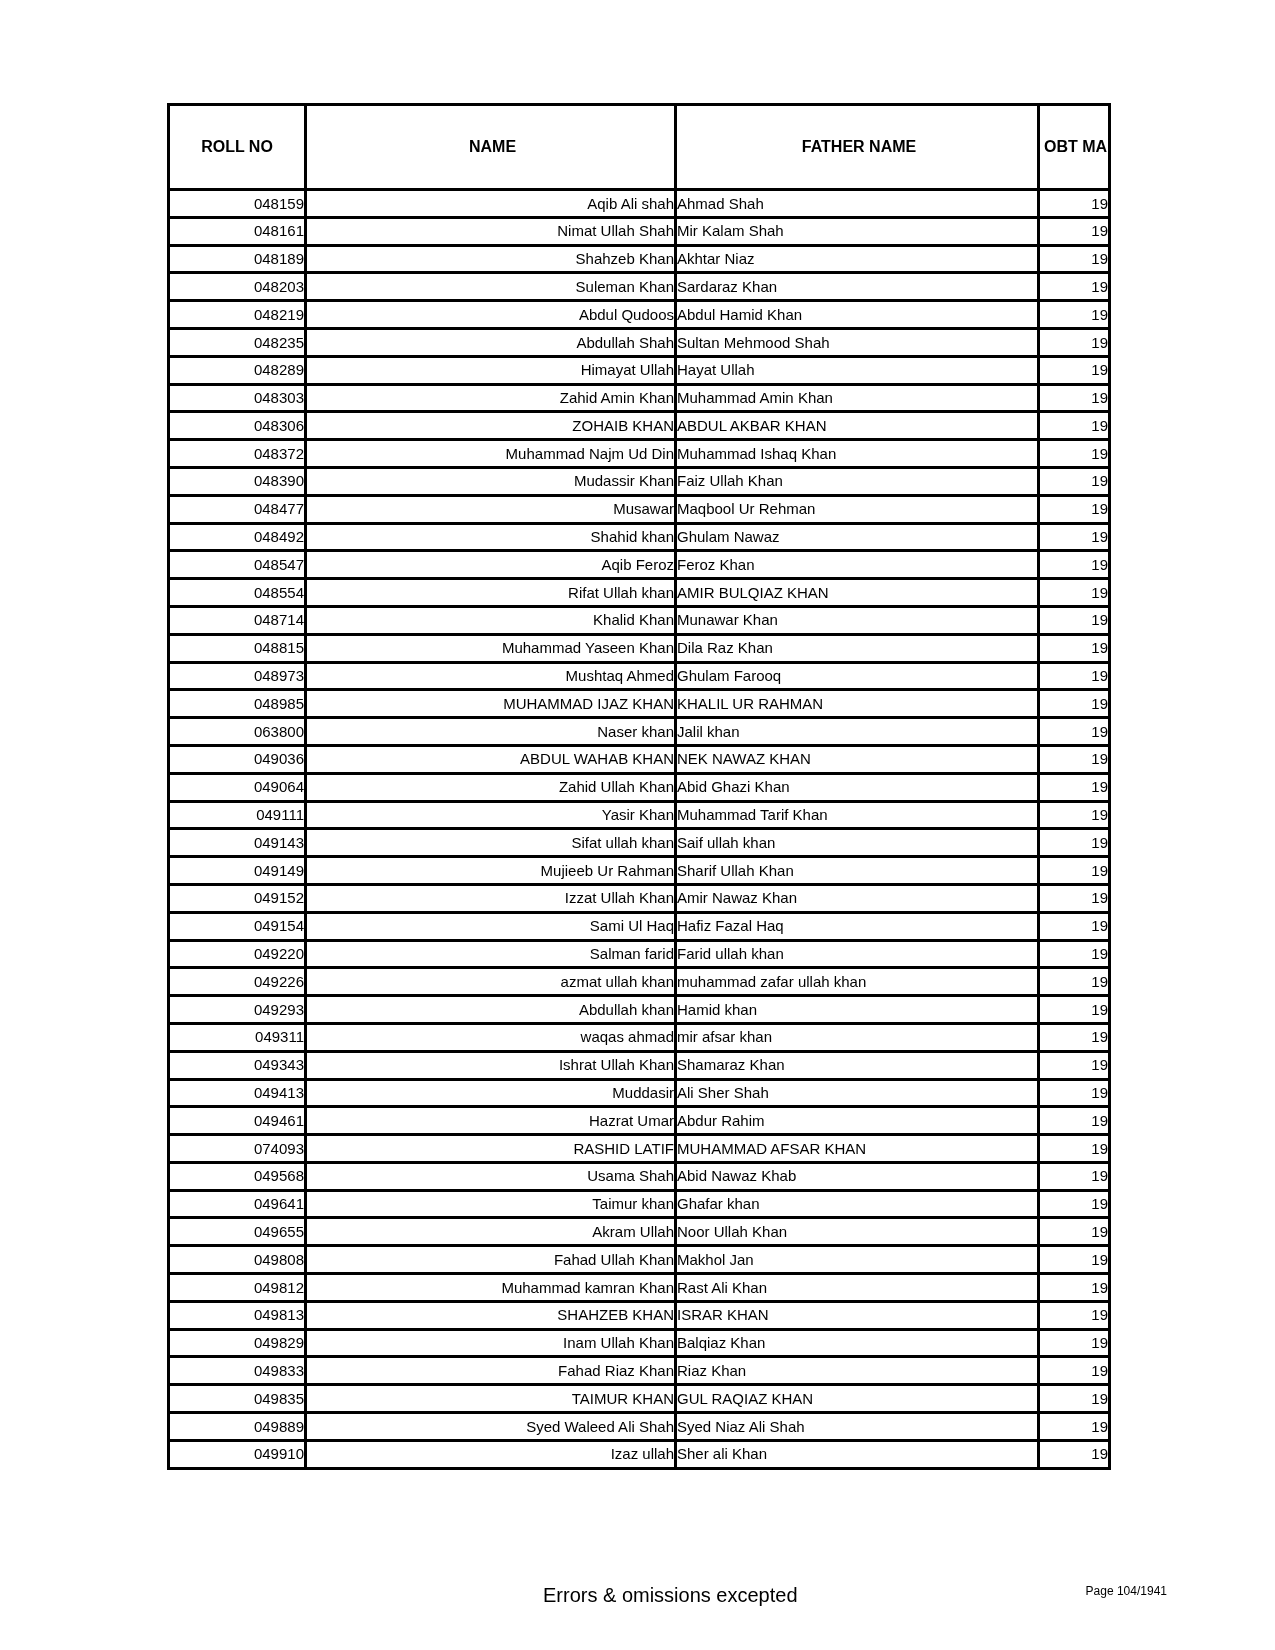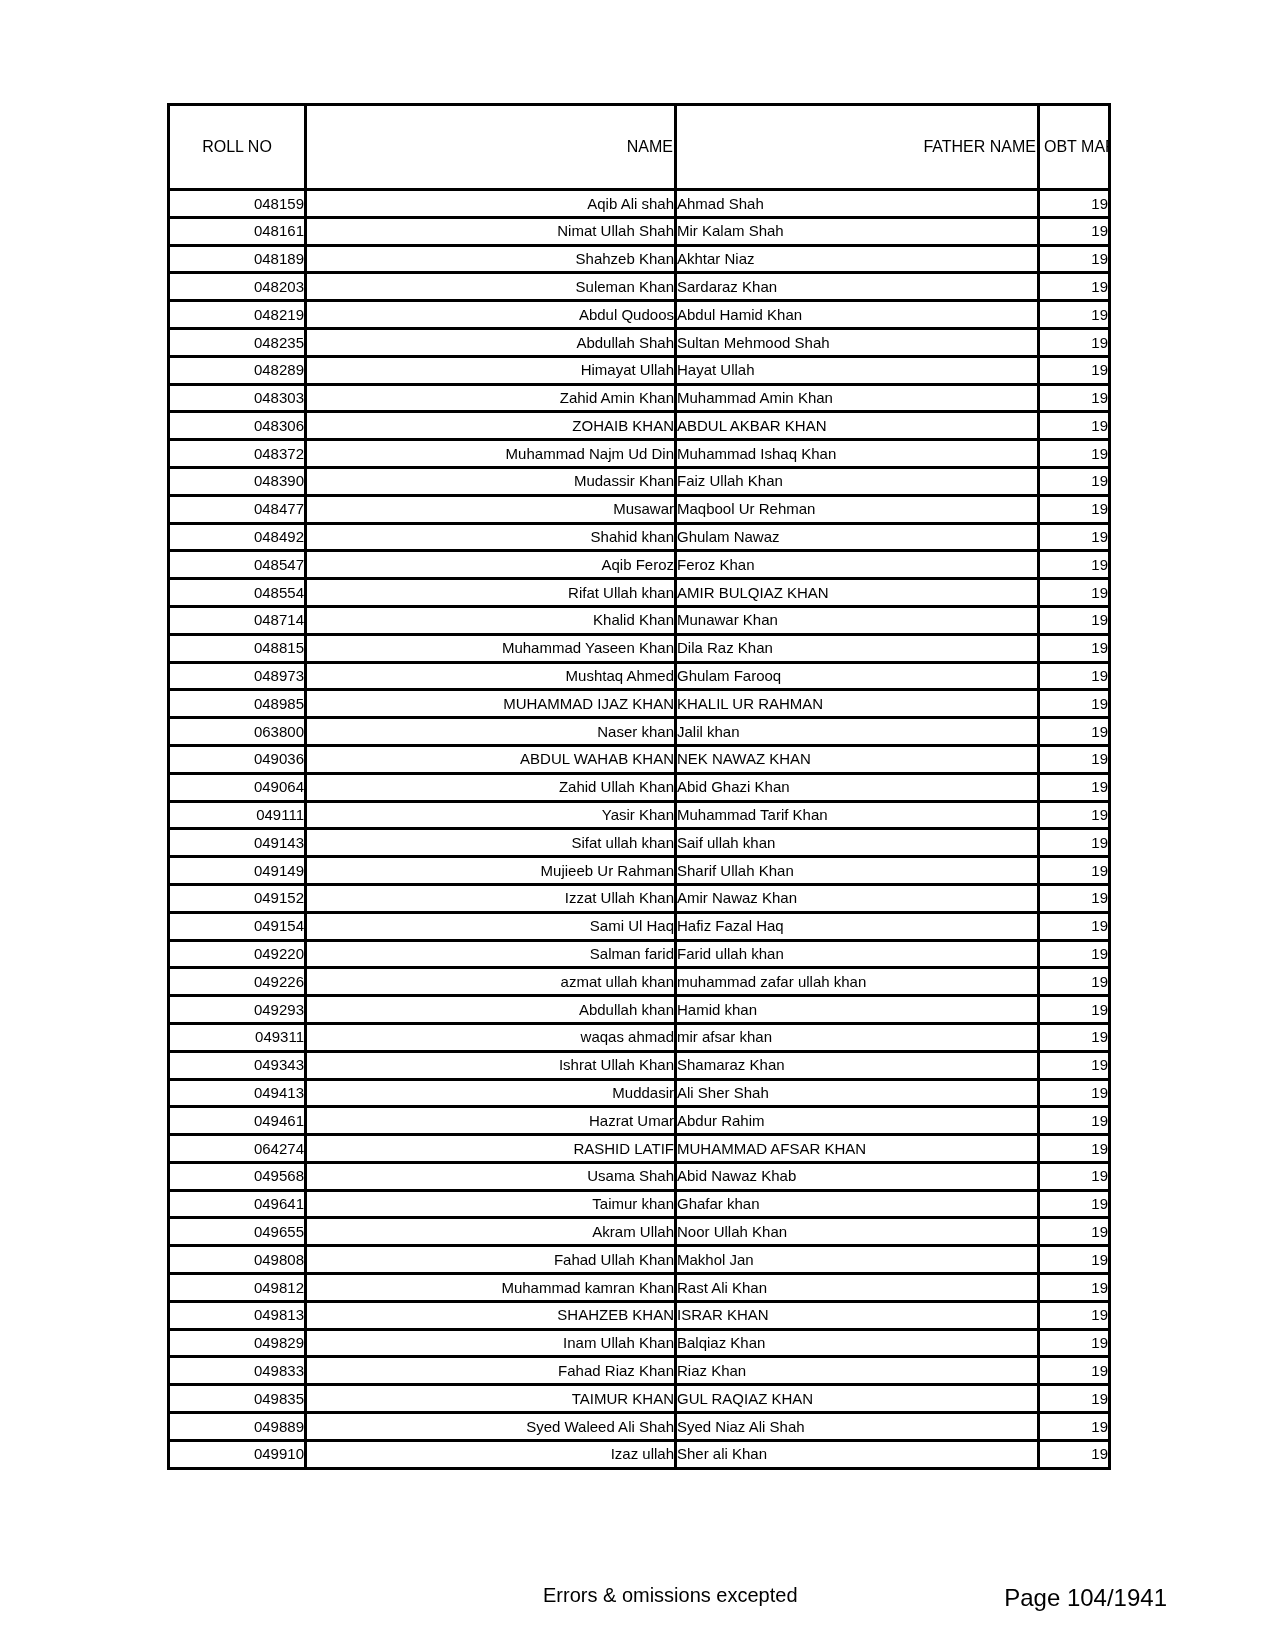--- a/index.html
+++ b/index.html
@@ -31,25 +31,25 @@
   table.results th,
   table.results td {
     border: 3px solid #000000;
     overflow: hidden;
     white-space: nowrap;
     line-height: 1.05;
   }
   table.results thead tr { height: 85px; }
   table.results thead th {
     font-size: 16px;
-    font-weight: normal;
+    font-weight: bold;
     vertical-align: middle;
   }
   th.h-roll  { text-align: center; }
-  th.h-name, th.h-father { text-align: right; padding-left: 5px; }
+  th.h-name, th.h-father { text-align: center; padding-left: 5px; }
   th.h-marks { text-align: center; white-space: normal; line-height: 1.35; padding: 0 4px; }
   table.results tbody tr { height: 27.8px; }
   table.results tbody td {
     font-size: 15px;
     vertical-align: middle;
     padding: 0;
   }
   td.cell-roll   { text-align: right; font-weight: normal; }
   td.cell-name   { text-align: right; padding-left: 5px; }
   td.cell-father { text-align: left; padding-left: 5px; }
@@ -58,21 +58,21 @@
     position: absolute;
     left: 543px;
     top: 1584px;
     font-size: 20px;
     font-weight: normal;
   }
   .footer-page {
     position: absolute;
     right: 108px;
     top: 1584px;
-    font-size: 24px;
+    font-size: 12px;
     font-weight: normal;
   }
 </style>
 </head>
 <body>
 
 <div class="page">
 
   <table class="results">
     <colgroup>
@@ -288,21 +288,21 @@
       <td class="cell-father">Ali Sher Shah</td>
       <td class="cell-marks">19</td>
     </tr>
         <tr>
       <td class="cell-roll">049461</td>
       <td class="cell-name">Hazrat Umar</td>
       <td class="cell-father">Abdur Rahim</td>
       <td class="cell-marks">19</td>
     </tr>
         <tr>
-      <td class="cell-roll">064274</td>
+      <td class="cell-roll">074093</td>
       <td class="cell-name">RASHID LATIF</td>
       <td class="cell-father">MUHAMMAD AFSAR KHAN</td>
       <td class="cell-marks">19</td>
     </tr>
         <tr>
       <td class="cell-roll">049568</td>
       <td class="cell-name">Usama Shah</td>
       <td class="cell-father">Abid Nawaz Khab</td>
       <td class="cell-marks">19</td>
     </tr>

